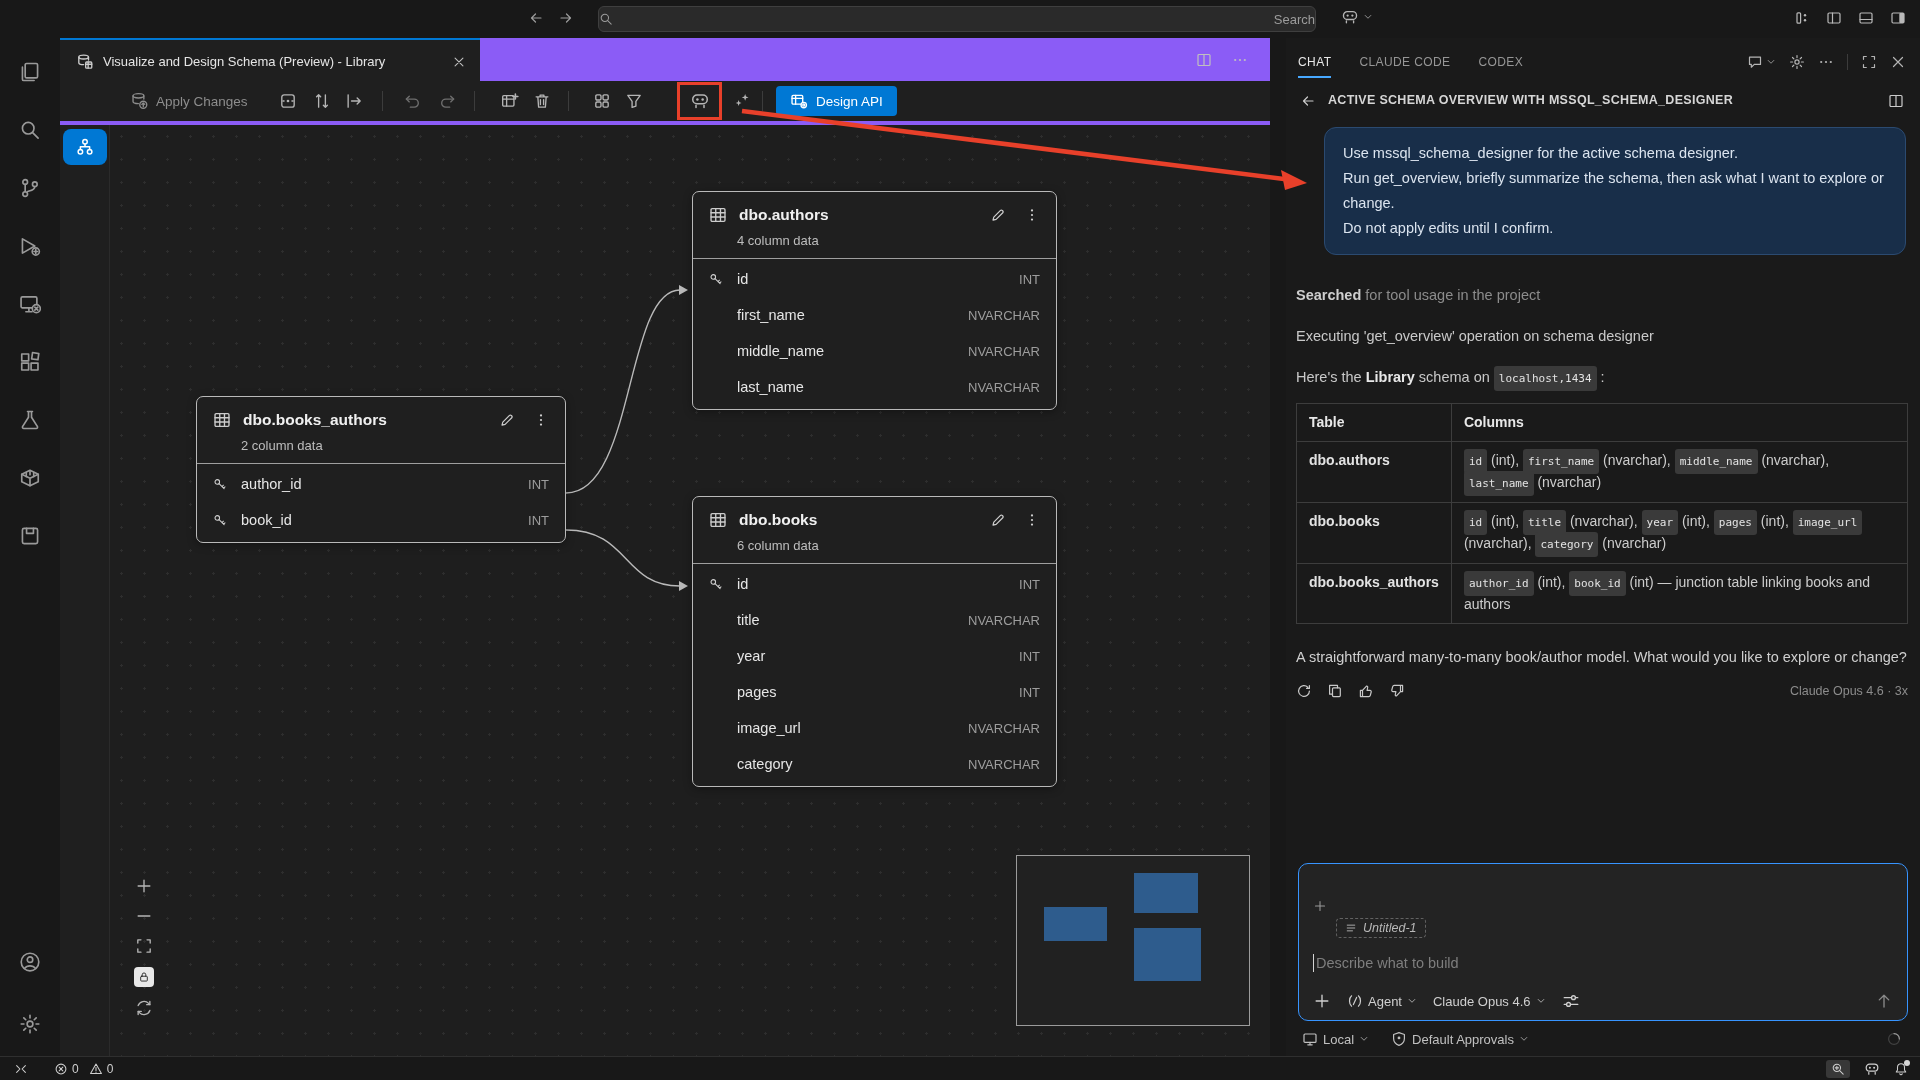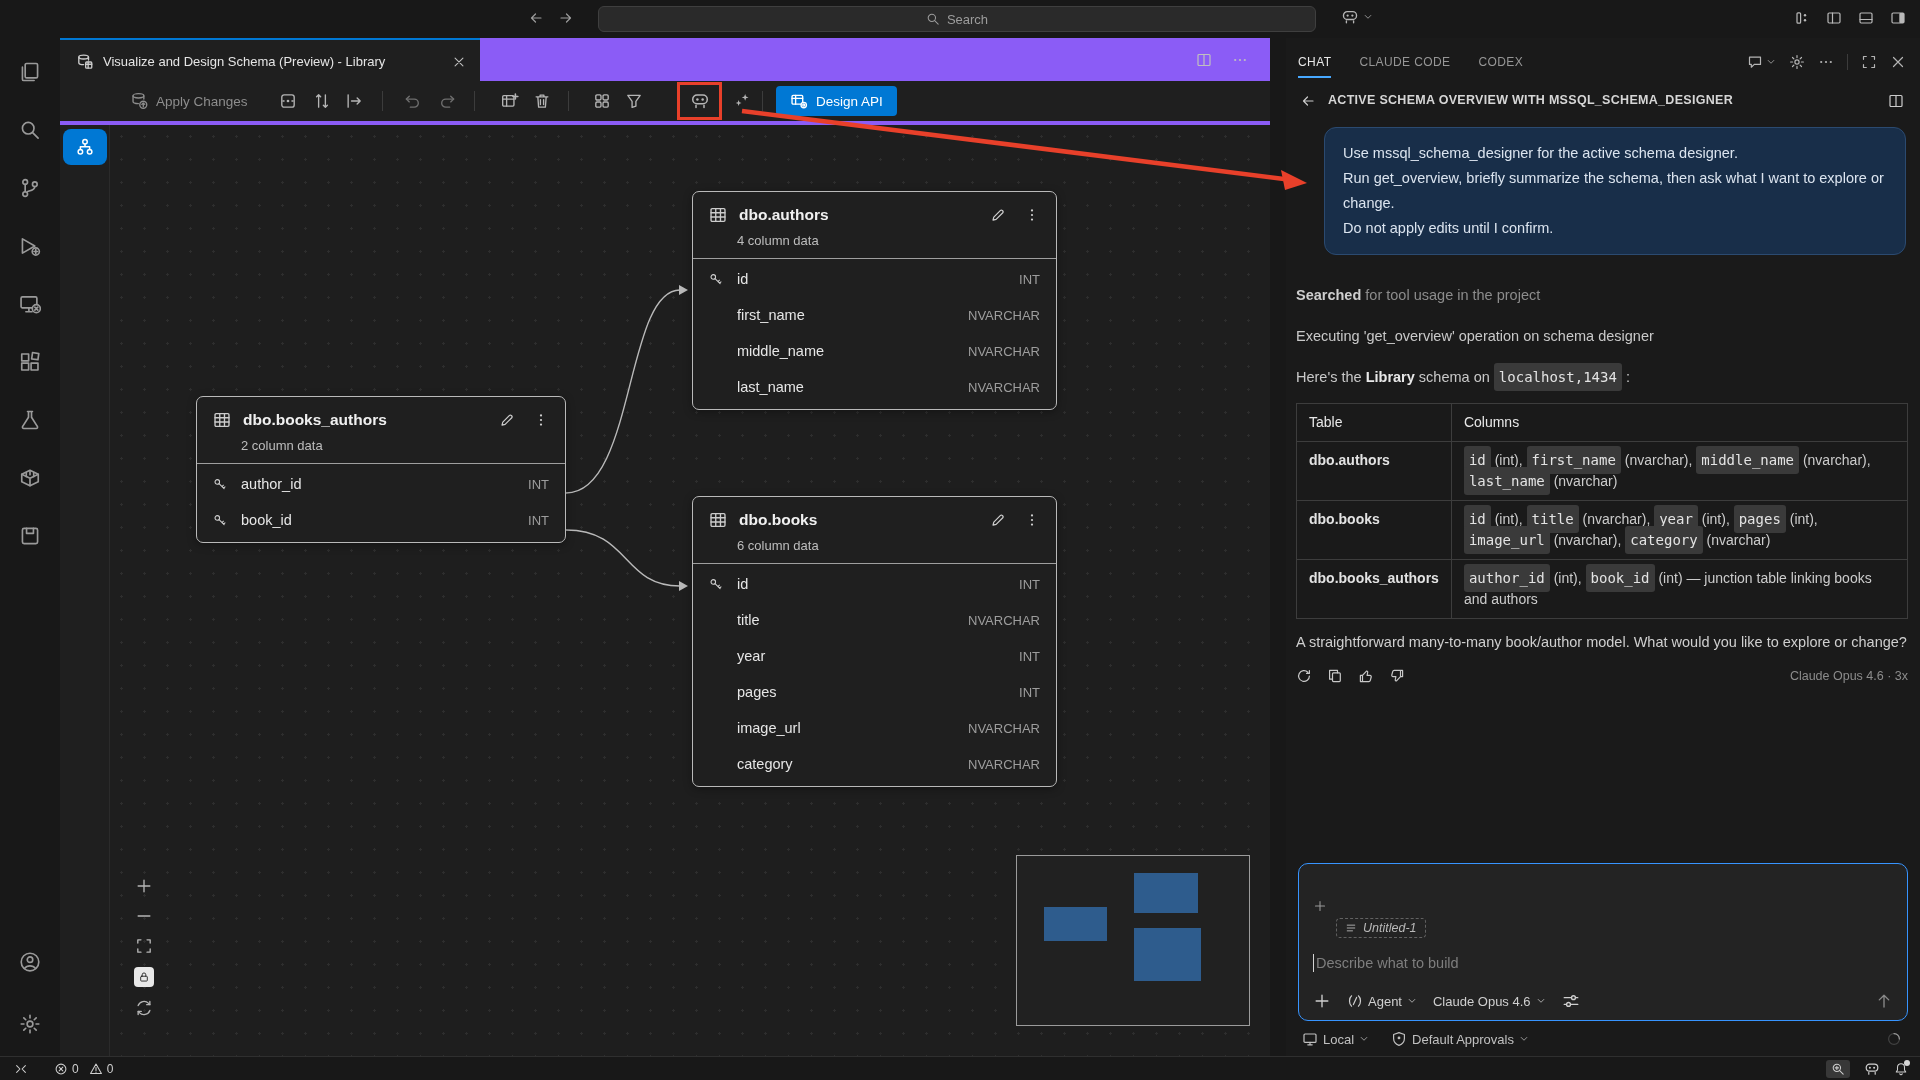--- a/index.html
+++ b/index.html
@@ -9,21 +9,21 @@
   svg { display:block; width:100%; height:100%; }
   .ic { display:inline-flex; width:16px; height:16px; flex:none; }
   .ic14{width:14px;height:14px} .ic12{width:12px;height:12px} .ic18{width:18px;height:18px}
   .ic20{width:20px;height:20px} .ic22{width:22px;height:22px} .ic10{width:10px;height:10px}
 
   
   .titlebar { position:absolute; left:0; top:0; width:1920px; height:38px; background:#181818; }
   .nav-arrows { position:absolute; left:528px; top:10px; display:flex; gap:14px; color:#9d9d9d; }
   .search-pill { position:absolute; left:598px; top:6px; width:718px; height:26px;
     background:#2a2a2a; border:1px solid #3f3f3f; border-radius:6px; display:flex;
-    align-items:center; justify-content:center; gap:7px; color:#9c9c9c; font-size:13px; }
+    align-items:center; justify-content:space-between; gap:7px; color:#9c9c9c; font-size:13px; }
   .copilot-menu { position:absolute; left:1341px; top:8px; display:flex; align-items:center;
     gap:4px; color:#b5b5b5; }
   .win-controls { position:absolute; right:14px; top:10px; display:flex; gap:16px; color:#b9b9b9; }
 
   
   .activitybar { position:absolute; left:0; top:38px; width:60px; height:1018px; background:#181818; }
   .ab-top { display:flex; flex-direction:column; align-items:center; padding-top:10px; gap:10px; }
   .ab-item { width:48px; height:48px; display:flex; align-items:center; justify-content:center; color:#9a9a9a; }
   .ab-bottom { position:absolute; bottom:8px; left:0; width:60px; display:flex;
     flex-direction:column; align-items:center; gap:14px; color:#9a9a9a; }
@@ -91,32 +91,32 @@
 
   .chat-header { flex:none; display:flex; gap:12px; padding:8px 16px 4px 14px; }
   .chat-header-title { font-size:12.5px; font-weight:700; letter-spacing:.3px; color:#d6d6d6; flex:1; }
   .chat-scroll { flex:1; overflow:hidden; padding:0 12px 0 10px; font-size:14.5px; color:#cccccc; }
 
   .bubble { margin:14px 2px 0 28px; background:#182e49; border:1px solid #2b4a70; border-radius:12px;
     padding:13px 18px; color:#dbe4ef; line-height:25px; }
   .status-line { margin-top:32px; color:#8c8c8c; }
   .status-line b { color:#cfcfcf; font-weight:700; }
   .plain-line { margin-top:25px; color:#c9c9c9; }
-  .code-chip { font-family:"DejaVu Sans Mono", monospace; font-size:14px; background:#3a3a3a;
+  .code-chip { font-family:"DejaVu Sans Mono", monospace; font-size:11px; background:#3a3a3a;
     color:#e3e3e3; border-radius:3px; padding:6px 5px; }
   .seg-bold { font-weight:700; color:#e8e8e8; }
 
   .schema-table { margin-top:18px; width:100%; border-collapse:collapse; font-size:14px;
     border:1px solid #3d3d3d; border-radius:6px; }
   .schema-table th, .schema-table td { border:1px solid #3d3d3d; padding:8px 12px; text-align:left;
     vertical-align:top; line-height:21px; }
-  .schema-table th { font-weight:400; color:#e8e8e8; }
+  .schema-table th { font-weight:700; color:#e8e8e8; }
   .schema-table td.tname { font-weight:700; color:#e3e3e3; width:122px; }
 
-  .closing { margin-top:12px; color:#cfcfcf; line-height:23px; }
+  .closing { margin-top:22px; color:#cfcfcf; line-height:23px; }
   .actions-row { margin-top:14px; display:flex; align-items:center; gap:15px; color:#c8c8c8; }
   .model-info { margin-left:auto; font-size:12.5px; color:#8c8c8c; }
 
   .input-wrap { flex:none; padding:0 12px 9px 12px; }
   .input-box { border:1px solid #3794ff; border-radius:10px; background:#232323; padding:10px 14px 10px 14px; }
   .chip-row { display:flex; align-items:center; gap:9px; color:#9a9a9a; }
   .context-chip { display:flex; align-items:center; gap:6px; border:1px dashed #626262; border-radius:4px;
     padding:2px 8px; color:#b8b8b8; font-size:12.5px; font-style:italic;margin-top:44px; }
   .ph-row { display:flex; align-items:center; margin:16px 0 20px 0; }
   .caret { width:1px; height:18px; background:#d4d4d4; margin-right:2px; }

